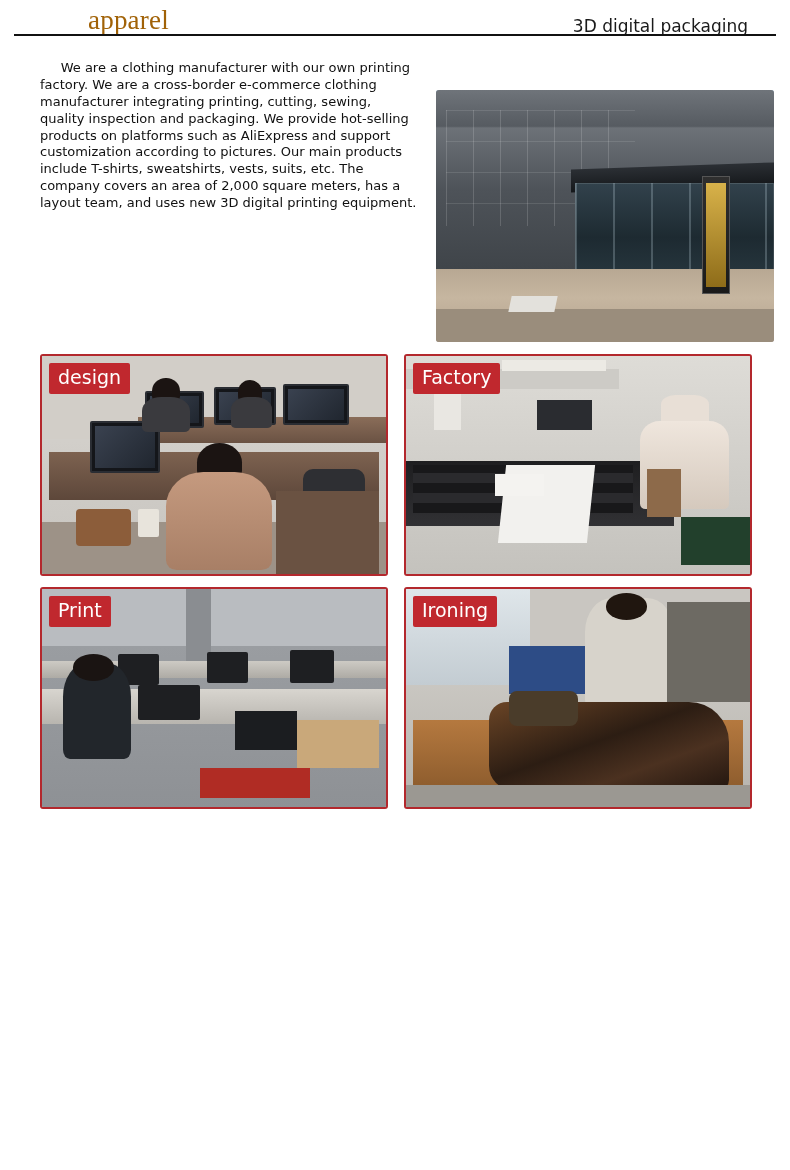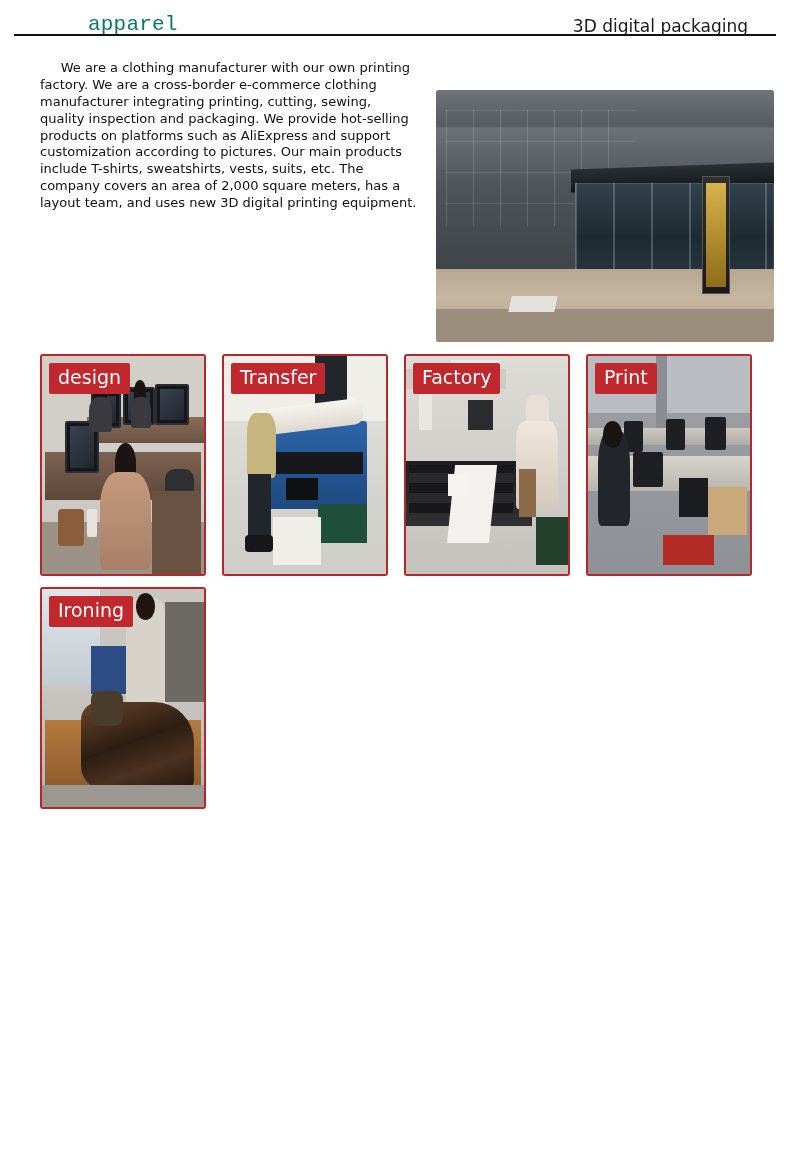--- a/index.html
+++ b/index.html
@@ -23,24 +23,24 @@
     padding: 6px 40px 0 40px;
     box-sizing: border-box;
   }
   .header-row {
     display: flex;
     justify-content: space-between;
     align-items: flex-end;
     height: 30px;
   }
   .header-left {
-    font-size: 21px;
-    font-family: Liberation Mono, monospace;
+    font-size: 27px;
+    font-family: Liberation Serif, serif;
     letter-spacing: 0.2px;
-    color: #0f766e;
+    color: #a16207;
     padding-left: 48px;
   }
   .header-right {
     font-size: 17px;
     color: #1a1a1a;
     padding-right: 2px;
   }
   .header-rule {
     position: absolute;
     left: 14px;
@@ -86,21 +86,21 @@
     border-radius: 3px;
     overflow: hidden;
     position: relative;
     background: #9fb6c9;
   }
 
   
   .grid {
     margin: 12px 38px 0 40px;
     display: grid;
-    grid-template-columns: 1fr 1fr 1fr 1fr;
+    grid-template-columns: 1fr 1fr;
     gap: 11px 16px;
   }
   .cell {
     position: relative;
     height: 218px;
     border: 2px solid #b3282d;
     border-radius: 3px;
     overflow: hidden;
     background: #c8ccd2;
   }
@@ -355,37 +355,20 @@
       <div class="lay d-coat" style="left:36%;top:53%;width:31%;height:45%;"></div>
       <div class="lay d-bag" style="left:10%;top:70%;width:16%;height:17%;"></div>
       <div class="lay d-cup" style="left:28%;top:70%;width:6%;height:13%;"></div>
       <div class="lay d-chair" style="left:76%;top:52%;width:18%;height:30%;"></div>
       <div class="lay" style="left:68%;top:62%;width:30%;height:38%;background:#6a5242;"></div>
     </div>
     <div class="caption">design</div>
   </div>
 
 
-  <div class="cell">
-    <div class="photo">
-      <div class="lay t-floor"></div>
-      <div class="lay t-wallpaper"></div>
-      <div class="lay t-dark" style="left:56%;top:0;width:20%;height:34%;"></div>
-      <div class="lay t-mach"></div>
-      <div class="lay" style="left:18%;top:44%;width:68%;height:10%;background:#17181b;"></div>
-      <div class="lay t-roll"></div>
-      <div class="lay t-worker" style="left:14%;top:26%;width:18%;height:30%;"></div>
-      <div class="lay t-dark" style="left:15%;top:54%;width:14%;height:30%;"></div>
-      <div class="lay" style="left:13%;top:82%;width:17%;height:8%;background:#17181b;border-radius:4px;"></div>
-      <div class="lay t-green" style="left:58%;top:68%;width:30%;height:18%;"></div>
-      <div class="lay" style="left:30%;top:74%;width:30%;height:22%;background:#efeee9;"></div>
-      <div class="lay" style="left:38%;top:56%;width:20%;height:10%;background:#0f1012;"></div>
-    </div>
-    <div class="caption">Transfer</div>
-  </div>
 
   <div class="cell">
     <div class="photo">
       <div class="lay c-floor"></div>
       <div class="lay c-shelf"></div>
       <div class="lay c-lamp" style="left:28%;top:2%;width:30%;height:5%;"></div>
       <div class="lay" style="left:8%;top:16%;width:8%;height:18%;background:#e9e7e2;"></div>
       <div class="lay" style="left:38%;top:20%;width:16%;height:14%;background:#2a2c30;"></div>
       <div class="lay c-table"></div>
       <div class="lay c-cloth"></div>

